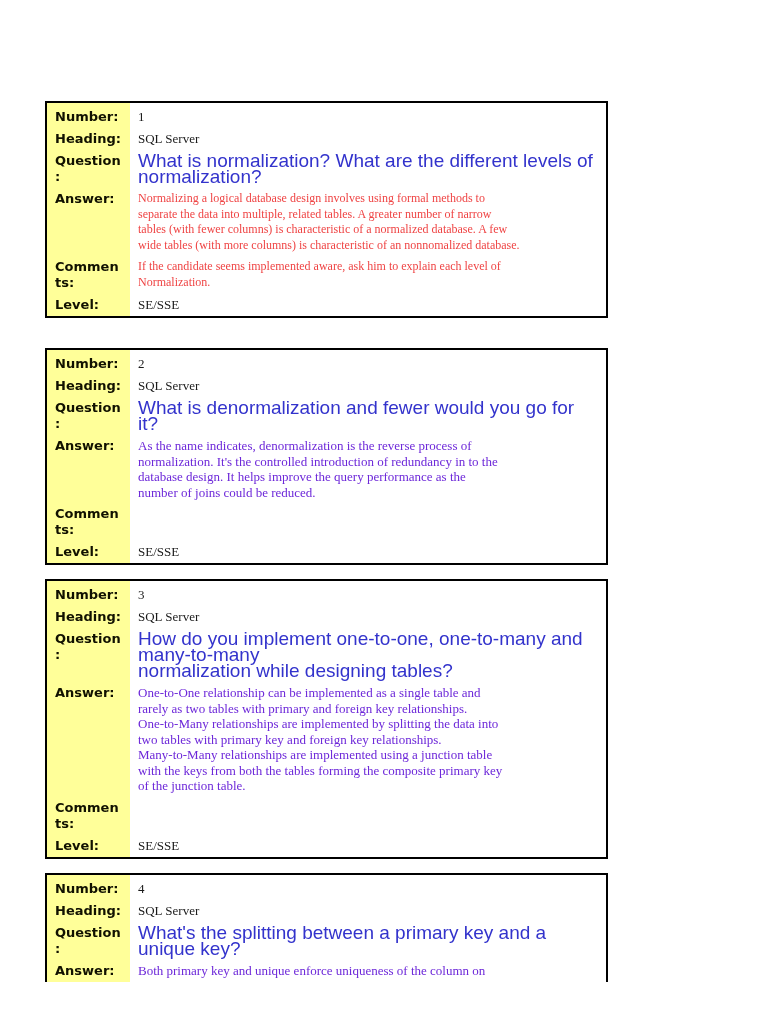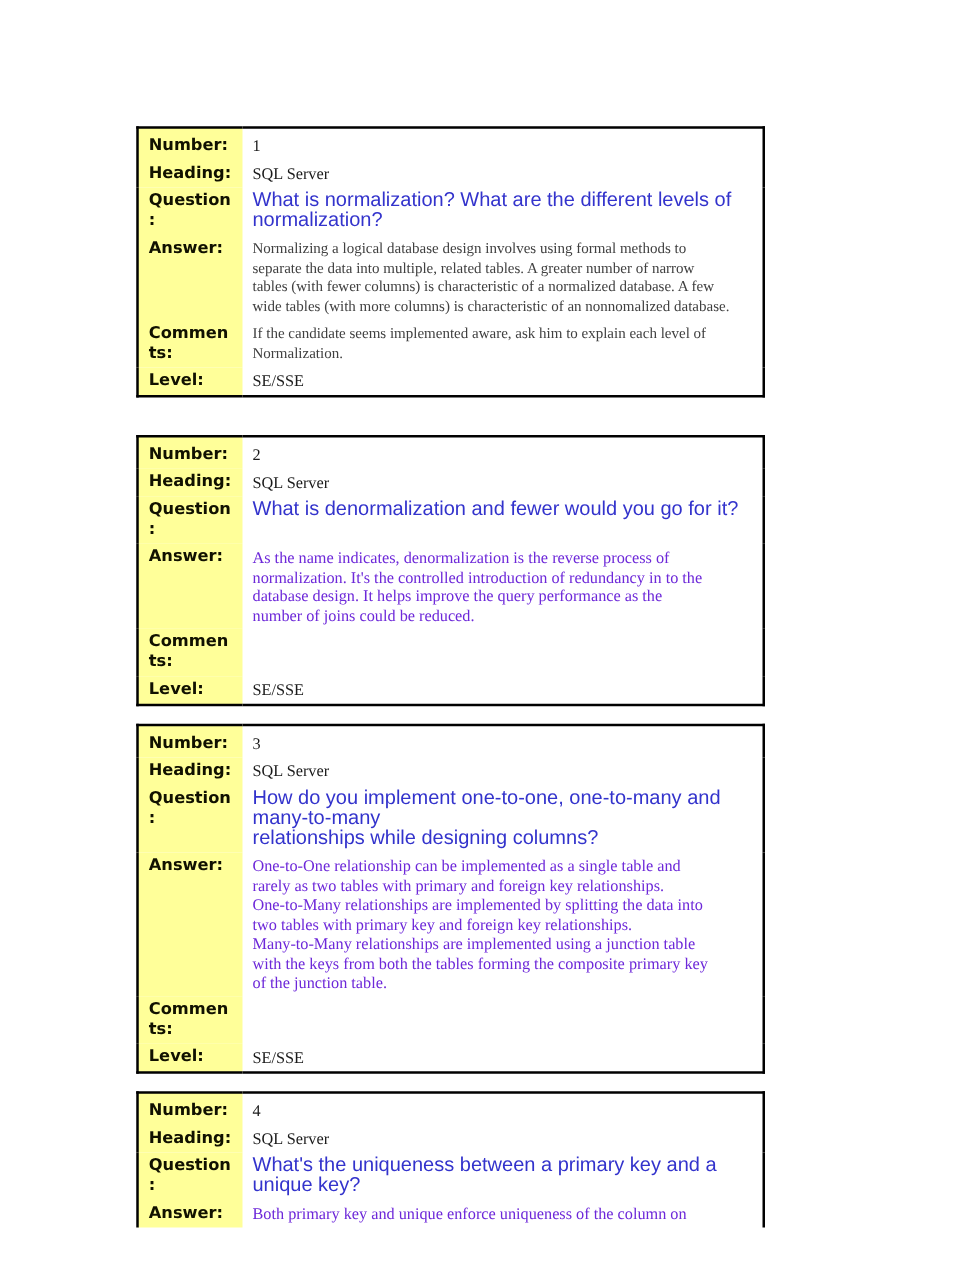--- a/index.html
+++ b/index.html
@@ -7,22 +7,22 @@
     position: relative;
     width: 768px;
     height: 1024px;
     background: #ffffff;
     overflow: hidden;
     font-family: "Liberation Sans", sans-serif;
   }
   table.qa-card {
     border-collapse: collapse;
     table-layout: fixed;
-    width: 503px;
-    margin-left: 109px;
+    width: 563px;
+    margin-left: 45px;
     border: 2px solid #000000;
   }
   table.qa-card.first { margin-top: 101px; }
   table.qa-card.gap-lg { margin-bottom: 30px; }
   table.qa-card.gap-sm { margin-bottom: 14px; }
   table.qa-card.clipped { border-bottom: none; }
   td { vertical-align: top; }
   td.lbl {
     width: 84px;
     box-sizing: border-box;
@@ -44,25 +44,25 @@
   .val.serif {
     font-family: "Liberation Serif", serif;
     font-size: 13px;
     line-height: 16px;
     color: #1a1a1a;
   }
   .val.serif-block {
     font-family: "Liberation Serif", serif;
     font-size: 12px;
     line-height: 15.5px;
-    color: #404040;
+    color: #ef4444;
   }
   .val.question {
     font-family: "Liberation Sans", sans-serif;
-    font-size: 16px;
+    font-size: 19px;
     line-height: 16px;
     color: #3333cc;
   }
   .val.sans {
     font-family: Liberation Serif, serif;
     font-size: 13px;
     line-height: 15.5px;
     color: #6d28d9;
   }
 </style>
@@ -142,21 +142,21 @@
       <td class="lbl">Number:</td>
       <td class="val serif">3</td>
     </tr>
     <tr>
       <td class="lbl">Heading:</td>
       <td class="val serif">SQL Server</td>
     </tr>
     <tr>
       <td class="lbl">Question:</td>
       <td class="val question">How do you implement one-to-one, one-to-many and many-to-many
-relationships while designing columns?</td>
+normalization while designing tables?</td>
     </tr>
     <tr>
       <td class="lbl">Answer:</td>
       <td class="val sans">One-to-One relationship can be implemented as a single table and
 rarely as two tables with primary and foreign key relationships.
 One-to-Many relationships are implemented by splitting the data into
 two tables with primary key and foreign key relationships.
 Many-to-Many relationships are implemented using a junction table
 with the keys from both the tables forming the composite primary key
 of the junction table.</td>
@@ -177,21 +177,21 @@
         <tr class="first-row">
       <td class="lbl">Number:</td>
       <td class="val serif">4</td>
     </tr>
     <tr>
       <td class="lbl">Heading:</td>
       <td class="val serif">SQL Server</td>
     </tr>
     <tr>
       <td class="lbl">Question:</td>
-      <td class="val question">What's the uniqueness between a primary key and a unique key?</td>
+      <td class="val question">What's the splitting between a primary key and a unique key?</td>
     </tr>
     <tr>
       <td class="lbl">Answer:</td>
       <td class="val sans">Both primary key and unique enforce uniqueness of the column on</td>
     </tr>
   </tbody>
     </table>
 
 </div>
 

